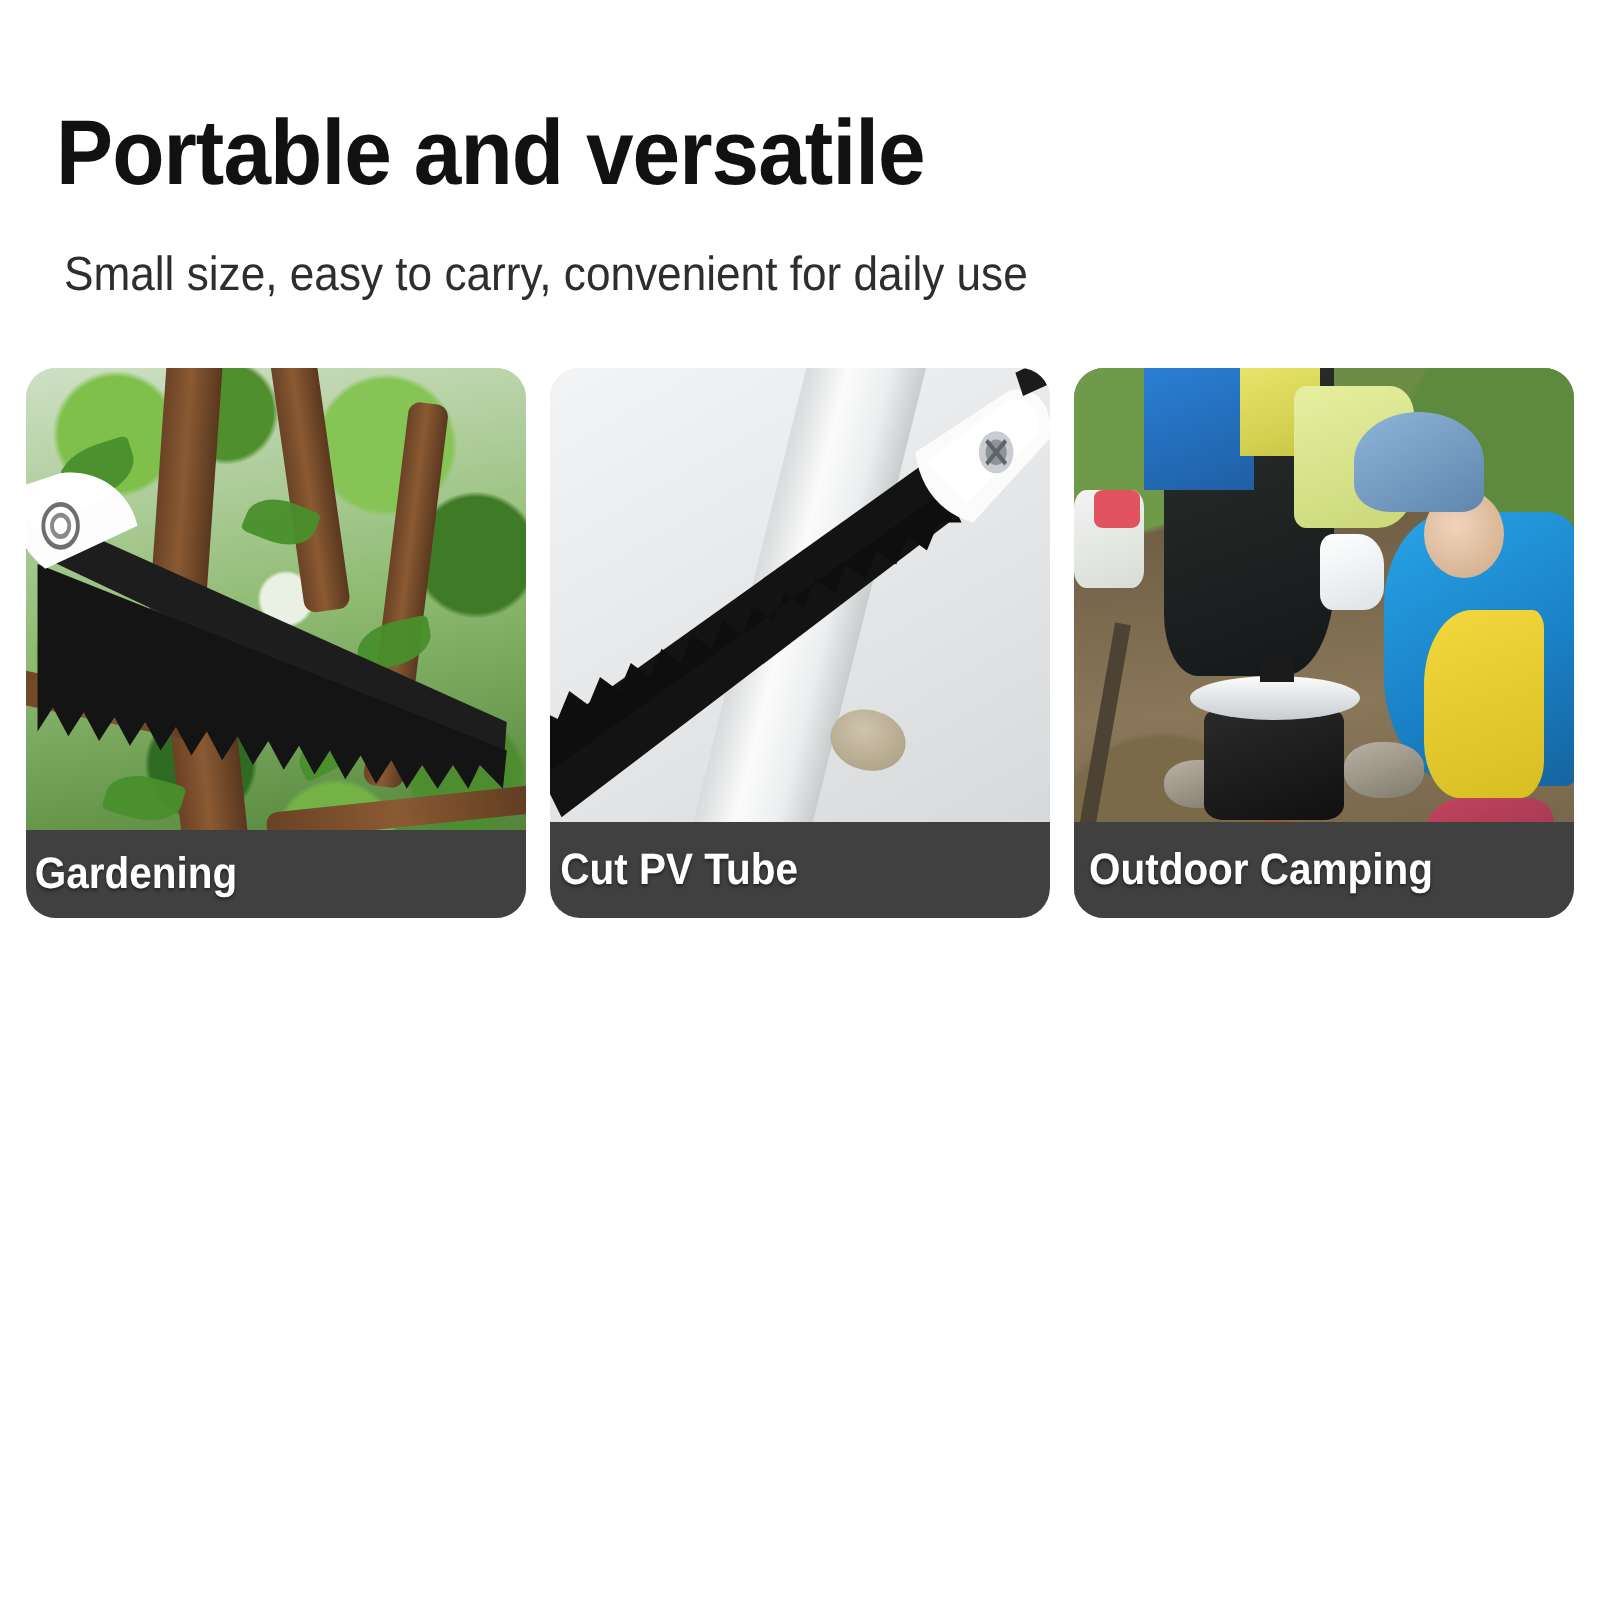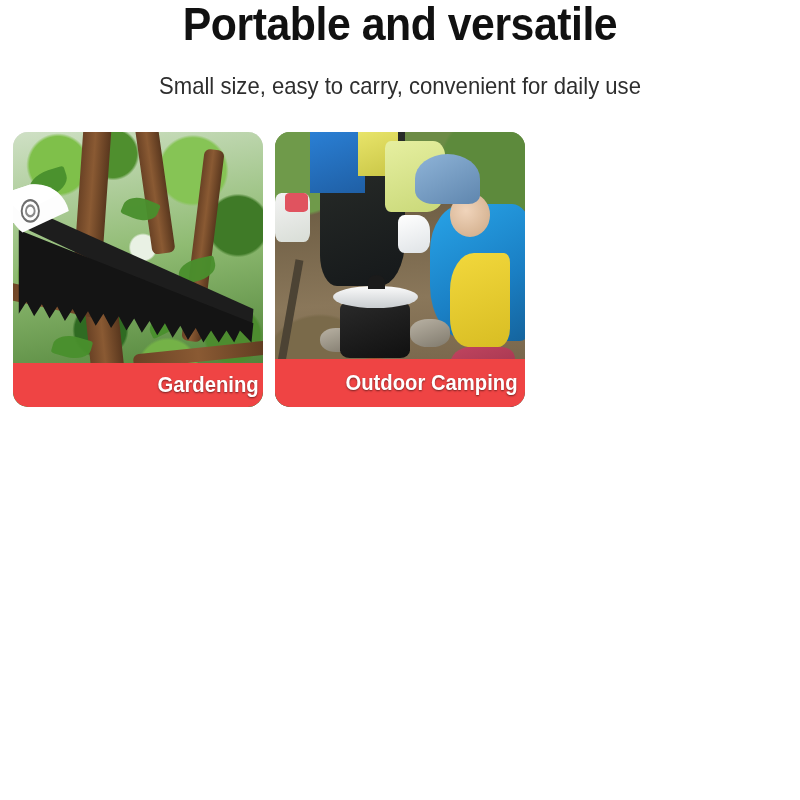--- a/index.html
+++ b/index.html
@@ -6,21 +6,21 @@
   body{
     width:800px;height:800px;
     background:#ffffff;
     font-family:"Liberation Sans", sans-serif;
     overflow:hidden;
     position:relative;
   }
   .page{width:800px;height:800px;position:relative;display:flex;flex-direction:column;}
 
   
-  .header{text-align:center;}
+  .header{padding-top:52px;text-align:left;}
   .title{
     font-size:46px;
     font-weight:bold;
     color:#111111;
     letter-spacing:-0.5px;
     line-height:1.05;
     transform:scaleX(0.93);
   }
   .subtitle{
     margin-top:24px;
@@ -43,23 +43,23 @@
     position:relative;
     border-radius:15px;
     overflow:hidden;
     background:#ddd;
   }
   .photo{position:absolute;inset:0;overflow:hidden;}
   .caption{
     position:absolute;
     left:0;right:0;bottom:0;
     height:44px;
-    background:#ef4444;
+    background:#404040;
     border-radius:0 0 15px 15px;
-    display:flex;align-items:center;justify-content:flex-end;
+    display:flex;align-items:center;justify-content:flex-start;
   }
   .caption span{
     color:#ffffff;
     font-size:22px;
     font-weight:bold;
     transform:scaleX(0.92);
     letter-spacing:0px;
     text-shadow:0 1px 2px rgba(0,0,0,.5);
     white-space:nowrap;
   }
@@ -232,20 +232,44 @@
           <circle cx="18" cy="66" r="4.5" fill="none" stroke="#8a8a8a" stroke-width="2"></circle>
         </svg>
       </div>
       <div class="caption">
         <span>Gardening</span>
       </div>
     </div>
 
 
 
+    <div class="tile r2">
+      <div class="photo t4">
+        <div class="pipe"></div>
+        <div class="pipeend"></div>
+        <svg viewBox="0 0 260 235" preserveAspectRatio="none" style="position:absolute;inset:0;width:100%;height:100%">
+          <path d="M-12,162 L196,40 L214,62 L6,192 Z" fill="#131313"></path>
+          <path d="M-10,178 L206,52 L214,66
+                   L202,66 L196,78 L186,72 L180,84 L170,78 L164,90
+                   L154,84 L148,96 L138,90 L132,102 L122,96 L116,108
+                   L106,102 L100,114 L90,108 L84,120 L74,114 L68,126
+                   L58,120 L52,132 L42,126 L36,138 L26,132 L20,144
+                   L10,138 L4,150 L-6,146 Z" fill="#0e0e0e"></path>
+          <path d="M190,36 L238,10 C252,6 262,16 260,30 L220,66 C202,62 192,50 190,36 Z" fill="#fbfbfb"></path>
+          <path d="M196,40 L238,14 C248,11 256,18 254,28 L216,58 Z" fill="#ffffff"></path>
+          <circle cx="232" cy="36" r="9" fill="#c9ccd0"></circle>
+          <circle cx="232" cy="36" r="5.5" fill="#8e9397"></circle>
+          <path d="M227,31 L237,41 M237,31 L227,41" stroke="#5f6468" stroke-width="2"></path>
+          <path d="M242,2 L262,-6 L262,6 L246,12 Z" fill="#1b1b1b"></path>
+        </svg>
+      </div>
+      <div class="caption">
+        <span>Cut PV Tube</span>
+      </div>
+    </div>
 
 
     <div class="tile r2">
       <div class="photo t6">
         <div class="darkmass"></div>
         <div class="jk-blue"></div>
         <div class="jk-yellow"></div>
         <div class="jk-lime"></div>
         <div class="trash"></div>
         <div class="trash-red"></div>

